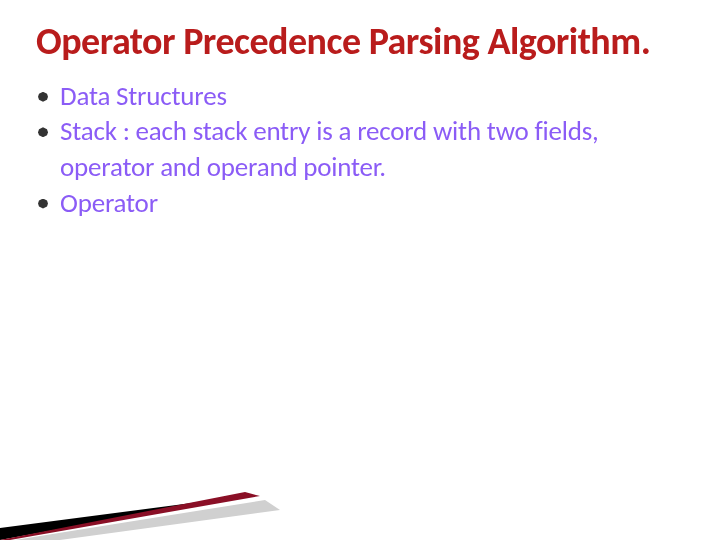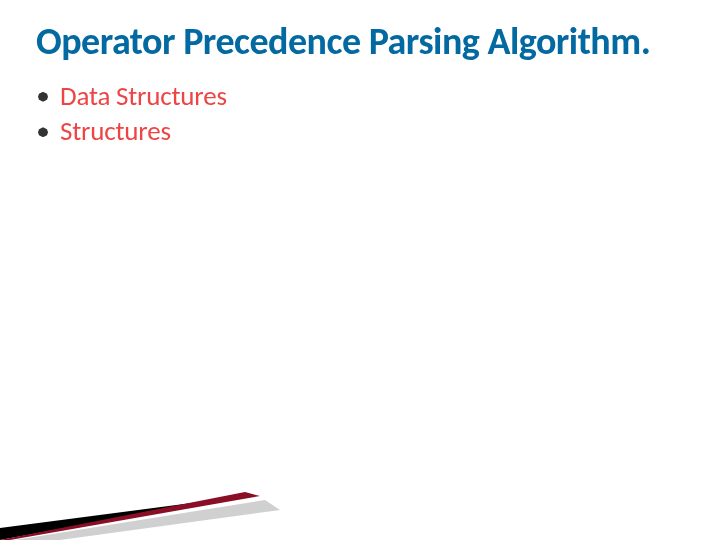--- a/index.html
+++ b/index.html
@@ -15,34 +15,34 @@
   .slide {
     width: 720px;
     height: 540px;
     position: relative;
     box-sizing: border-box;
     padding: 20px 36px 0 36px;
   }
   .title {
     font-size: 38px;
     font-weight: 700;
-    color: #0369a1;
+    color: #b91c1c;
     line-height: 1.15;
     margin: 0 0 14px 0;
     letter-spacing: -0.5px;
   }
   .body-list {
     list-style: none;
     margin: 0;
     padding: 0 10px 0 0;
   }
   .body-list li {
     position: relative;
     font-size: 27px;
-    color: #ef4444;
+    color: #8b5cf6;
     line-height: 1.32;
     padding-left: 24px;
     letter-spacing: -0.2px;
   }
   .body-list li::before {
     content: "";
     position: absolute;
     left: 2px;
     top: 14px;
     width: 10px;
@@ -60,21 +60,22 @@
     pointer-events: none;
   }
 </style>
 </head>
 <body>
 
 <div class="slide">
   <h1 class="title">Operator Precedence Parsing Algorithm.</h1>
   <ul class="body-list">
     <li>Data Structures</li>
-    <li>Structures</li>
+    <li>Stack : each stack entry is a record with two fields, operator and operand pointer.</li>
+    <li>Operator</li>
   </ul>
 
   <svg class="decor" viewBox="0 0 280 70" preserveAspectRatio="none">
     <polygon points="0,70 0,58 230,28 0,70" fill="#000000"></polygon>
     <polygon points="0,70 245,22 260,26 10,70" fill="#8a0f26"></polygon>
     <polygon points="15,70 265,30 280,40 60,70" fill="#d0d0d0"></polygon>
   </svg>
 </div>
 
 </body></html>

